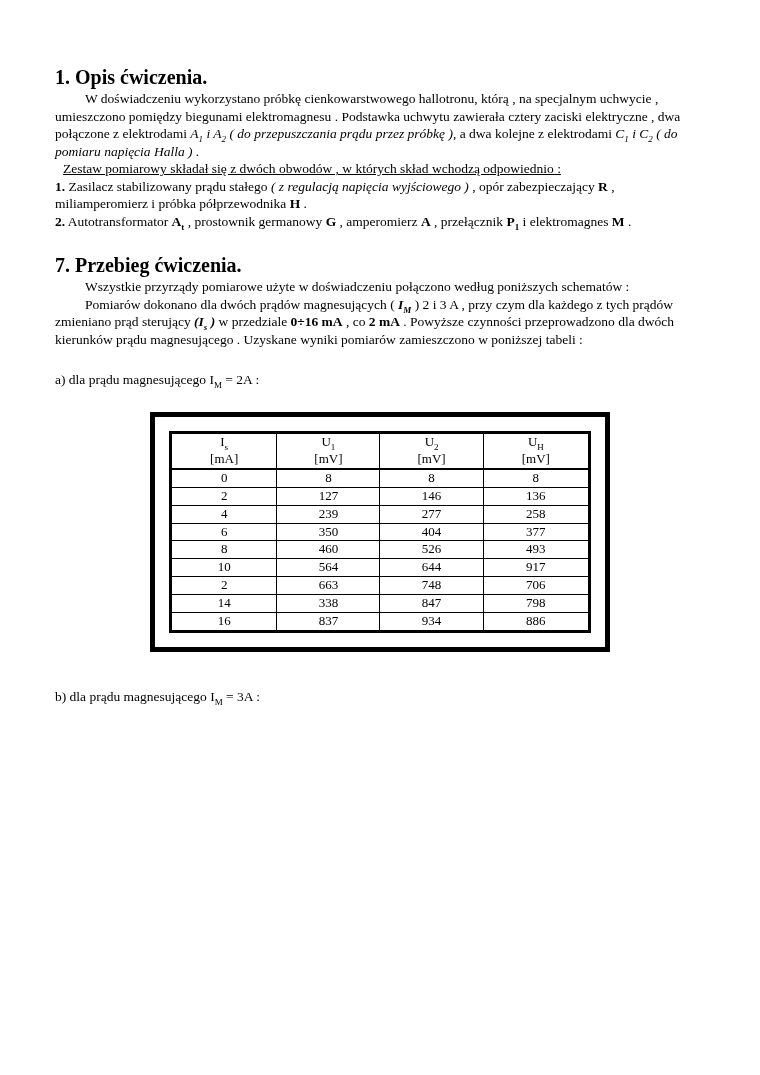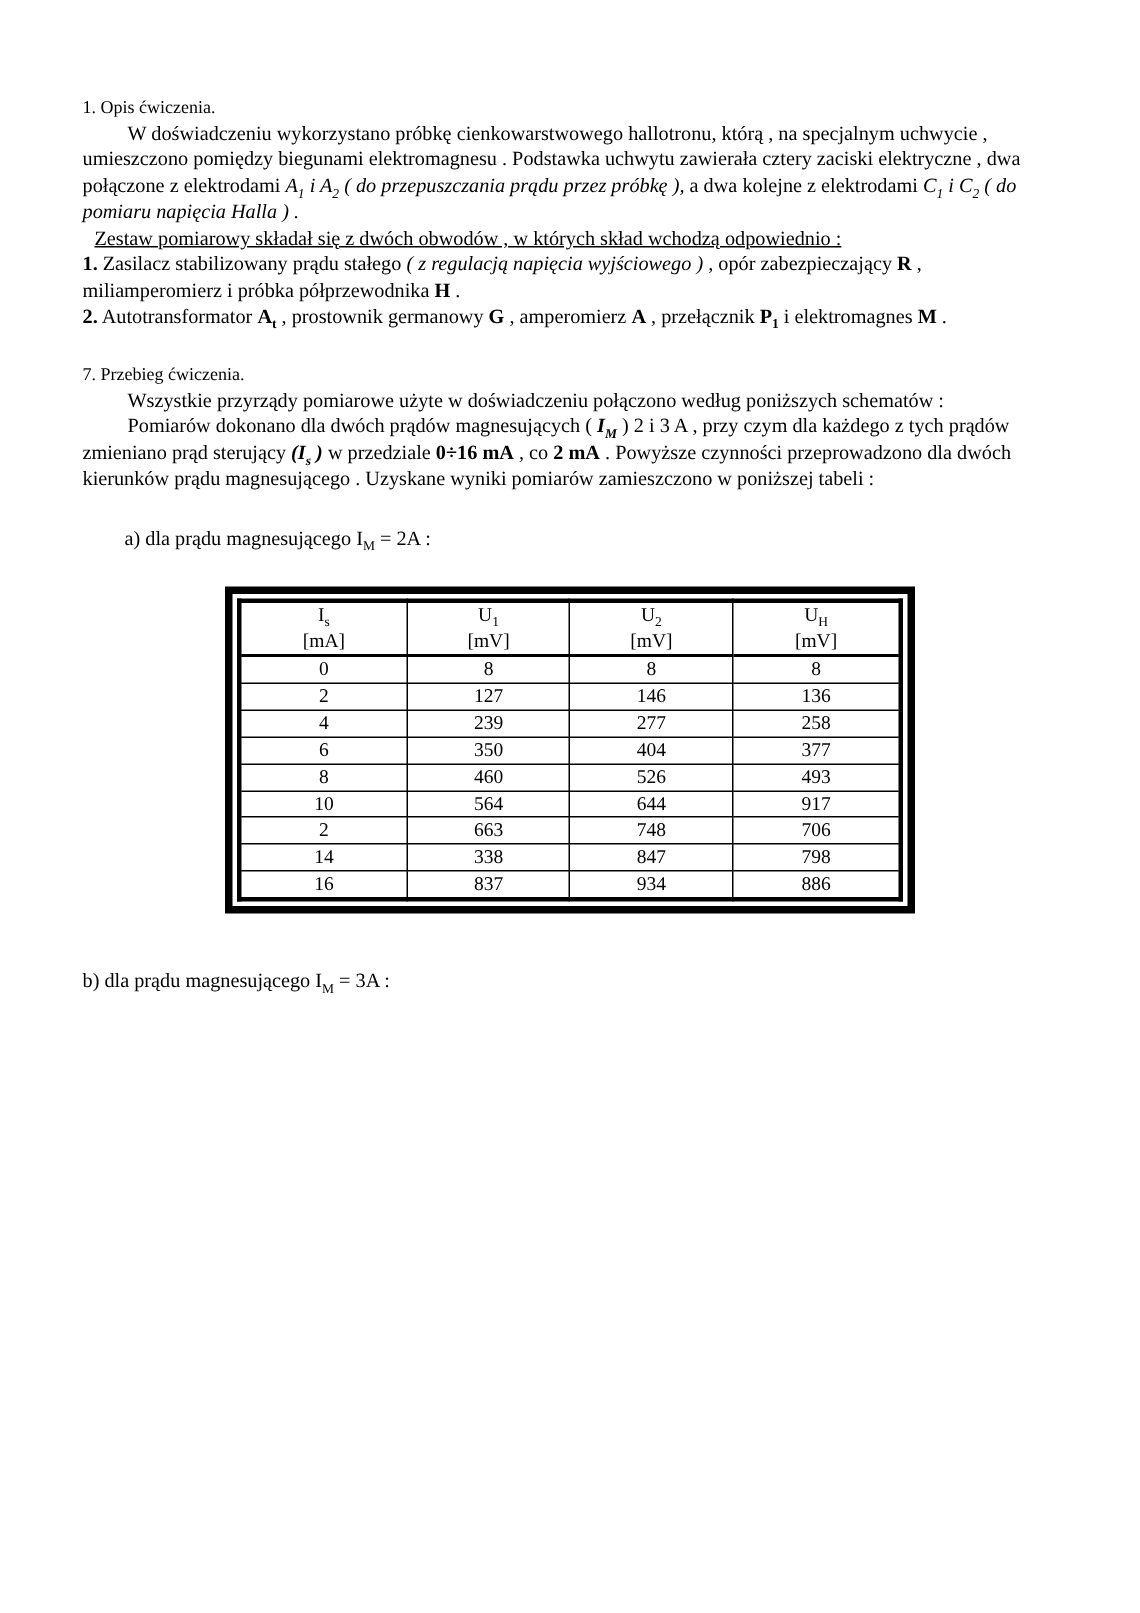--- a/index.html
+++ b/index.html
@@ -9,37 +9,37 @@
     width: 760px;
     height: 1075px;
     background: #ffffff;
     color: #000000;
     font-family: "Liberation Serif", "DejaVu Serif", serif;
     font-size: 13.5px;
     line-height: 1.3;
     overflow: hidden;
   }
   .content { padding: 64px 50px 0 55px; }
-  .heading { font-size: 12px; font-weight: normal; }
+  .heading { font-size: 20px; font-weight: bold; }
   .body-p { text-align: left; }
   .indent-lg { text-indent: 30px; }
   .indent-sm { text-indent: 8px; text-decoration: underline; }
   .bold { font-weight: bold; }
   .ital { font-style: italic; }
   .bold-ital { font-weight: bold; font-style: italic; }
   .sec2-head { margin-top: 22px; }
   .measure-p { }
-  .label-a { margin-top: 22px; margin-left: 28px; }
+  .label-a { margin-top: 22px; }
   .label-b { margin-top: 36px; }
   sub { font-size: 9px; line-height: 0; }
   .table-wrap {
     margin: 24px 0 0 95px;
     width: 460px;
     border: 5px solid #000;
-    padding: 3px;
+    padding: 14px;
     background: #fff;
   }
   table.meas {
     width: 100%;
     border-collapse: collapse;
     border: 3px solid #000;
     font-size: 13px;
   }
   table.meas th, table.meas td {
     border: 1px solid #000;

